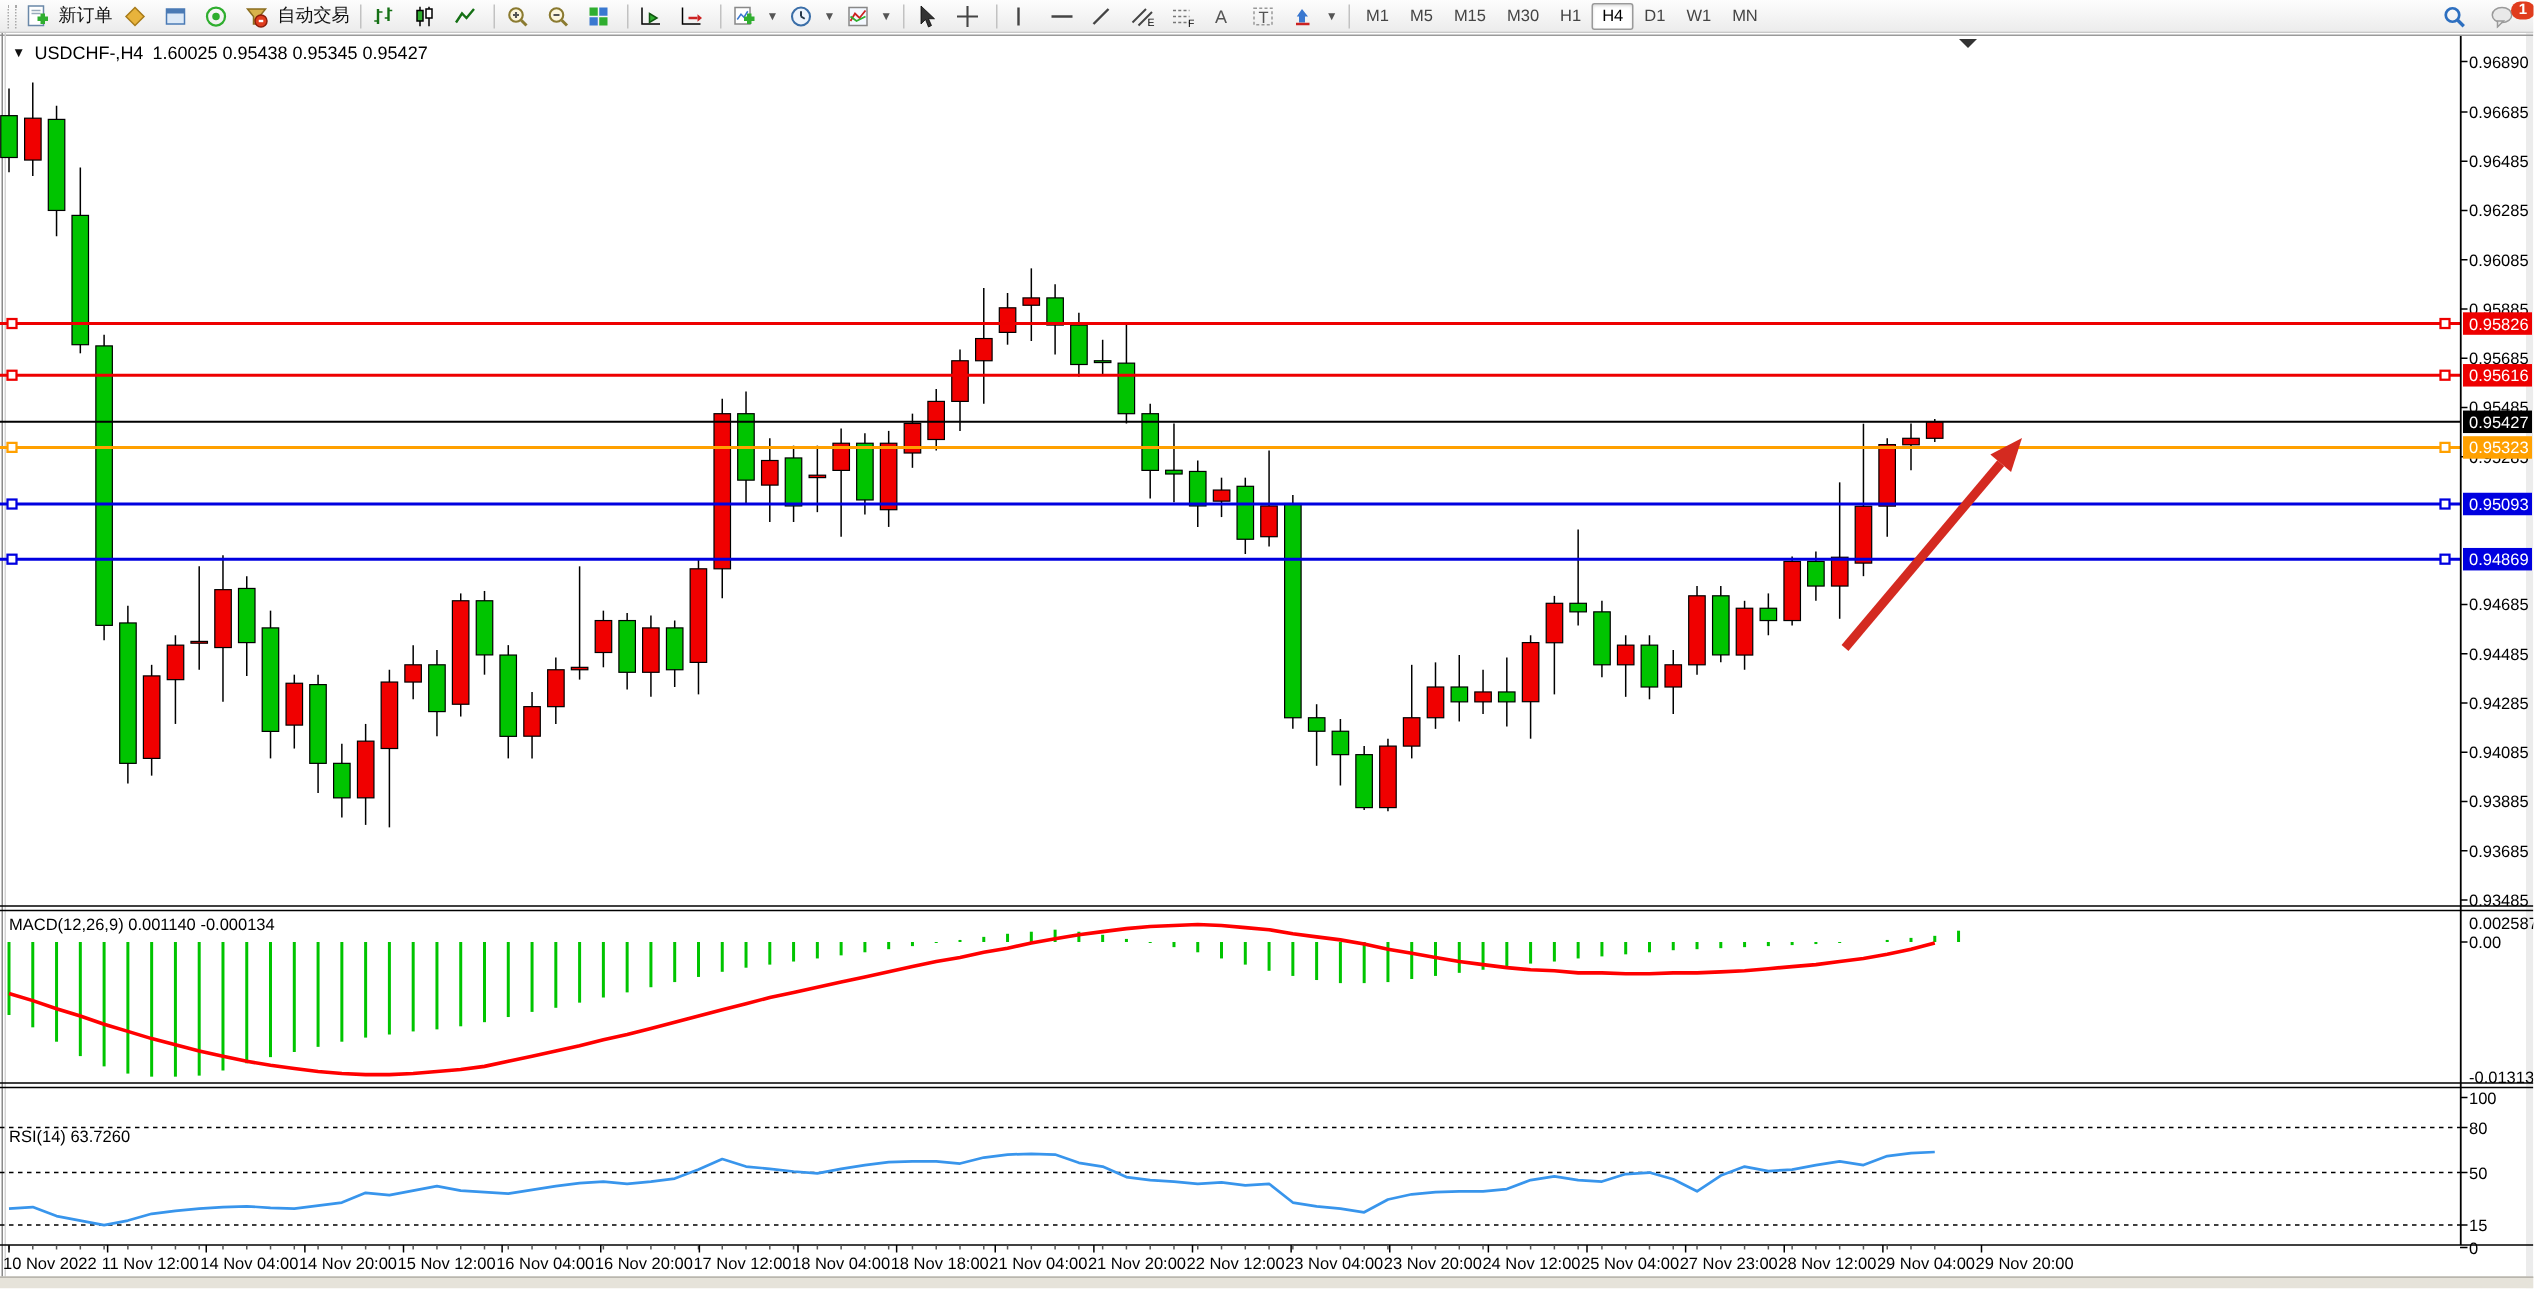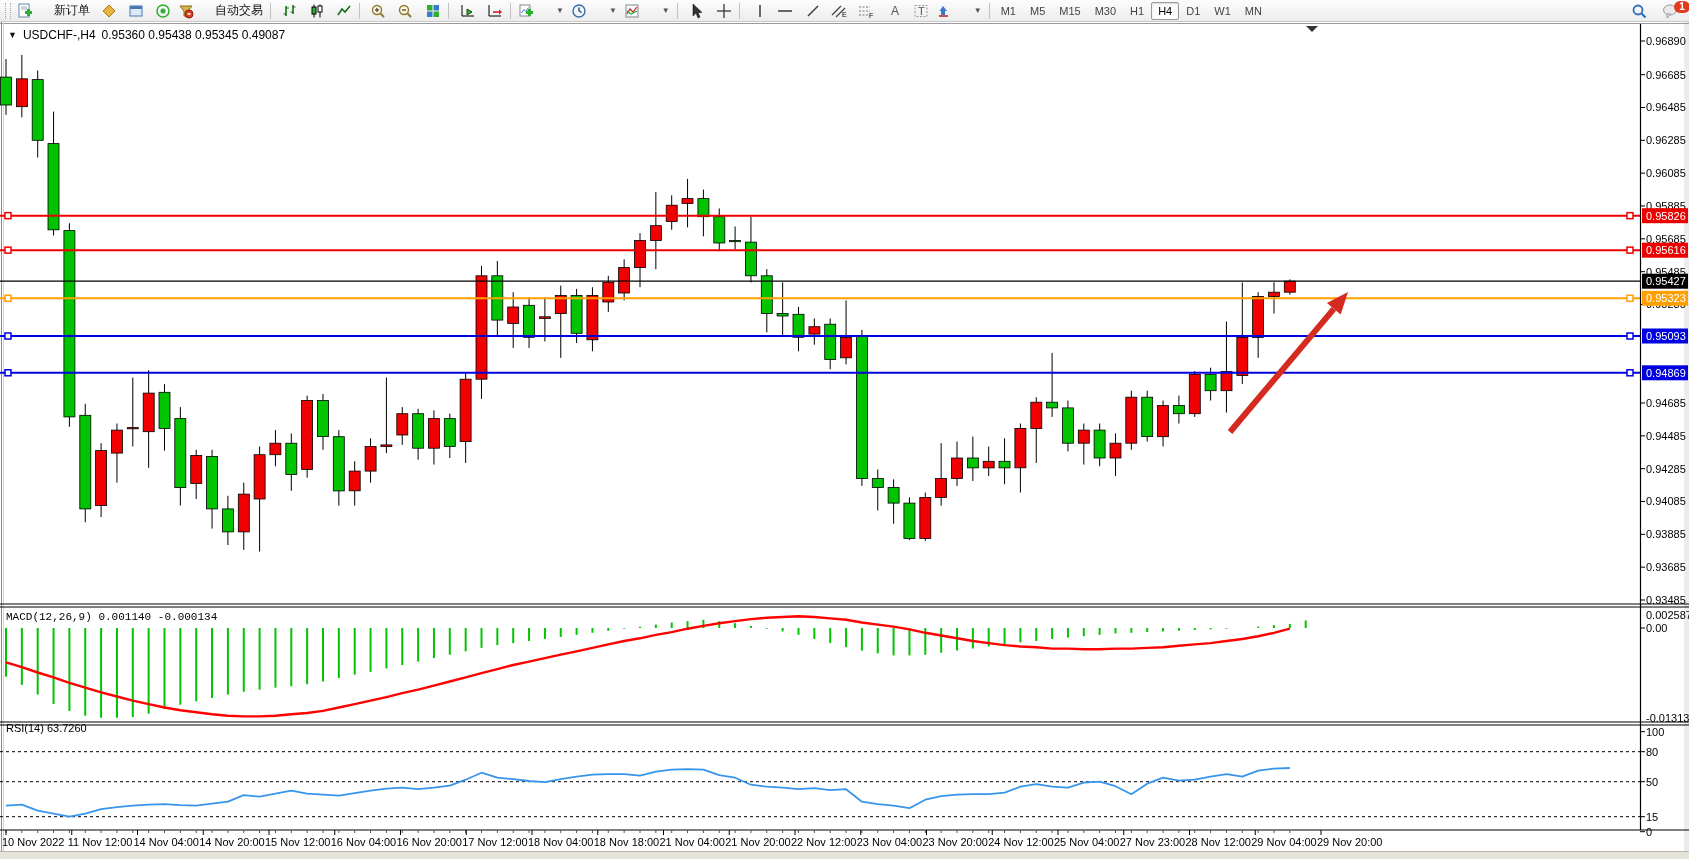--- a/index.html
+++ b/index.html
@@ -10,22 +10,22 @@
   }
   
   .toolbar{
     position:absolute;top:0;left:0;width:1689px;height:22px;
     background:linear-gradient(#fdfdfd,#ececec);
     border-bottom:1px solid #c9c9c9;
     display:flex;align-items:center;gap:1px;padding-left:3px;box-sizing:border-box;
     z-index:30;font-size:12px;color:#222;
   }
   .tbtn{
-    height:18px;min-width:20px;display:flex;align-items:center;justify-content:flex-end;
-    gap:21px;padding:0 3px;border-radius:2px;cursor:default;flex:0 0 auto;
+    height:18px;min-width:20px;display:flex;align-items:center;justify-content:space-between;
+    gap:6px;padding:0 3px;border-radius:2px;cursor:default;flex:0 0 auto;
   }
   .tbtn svg{display:block}
   .tsep{width:1px;height:16px;background:#c2c2c2;margin:0 3px;flex:0 0 auto;}
   .grip{width:4px;height:16px;border-left:1px dotted #aaa;border-right:1px dotted #aaa;margin:0 2px;flex:0 0 auto;}
   .tf-btn{
     height:18px;padding:0 6px;font-size:11px;color:#444;display:flex;align-items:center;
     border:1px solid transparent;border-radius:2px;flex:0 0 auto;font-family:"Liberation Sans",sans-serif;background:none;
   }
   .tf-btn.active{background:#fff;border:1px solid #9a9a9a;box-shadow:inset 0 1px 2px rgba(0,0,0,.15);color:#000;}
   .caret{font-size:8px;color:#555;margin-left:1px;}
@@ -752,20 +752,20 @@
       <line x1="1321" y1="830" x2="1321" y2="835" stroke="#000" stroke-width="1"></line>
       <text x="1317" y="846" font-size="11" fill="#000" text-anchor="start" font-family="Liberation Sans,sans-serif">29 Nov 20:00</text>
       <polygon points="1306,26 1318,26 1312,32" fill="#333"></polygon>
       <line x1="1230" y1="432" x2="1333.8216147674227" y2="308.8218129878035" stroke="#d42a20" stroke-width="6"></line>
       <polygon fill="#d42a20" points="1348,292 1340.7,314.6 1326.9,303.0"></polygon>
     </svg>
 
   <div class="overlay-label title-row" style="left:8px;top:6px;">
     <span class="title-tri">▼</span>
     <span style="font-weight:normal;">USDCHF-,H4</span>
-    <span>0.95360 0.95438 0.95345 0.49087</span>
-  </div>
-
-  <div class="overlay-label" style="left:6px;top:589px;font-family:Liberation Mono, monospace;">MACD(12,26,9) 0.001140 -0.000134</div>
-  <div class="overlay-label" style="left:6px;top:700px;">RSI(14) 63.7260</div>
+    <span>1.60025 0.95438 0.95345 0.95427</span>
+  </div>
+
+  <div class="overlay-label" style="left:6px;top:589px;">MACD(12,26,9) 0.001140 -0.000134</div>
+  <div class="overlay-label" style="left:6px;top:730px;">RSI(14) 63.7260</div>
 
   <div class="bottom-strip"></div>
 </div>
 
 </body></html>

